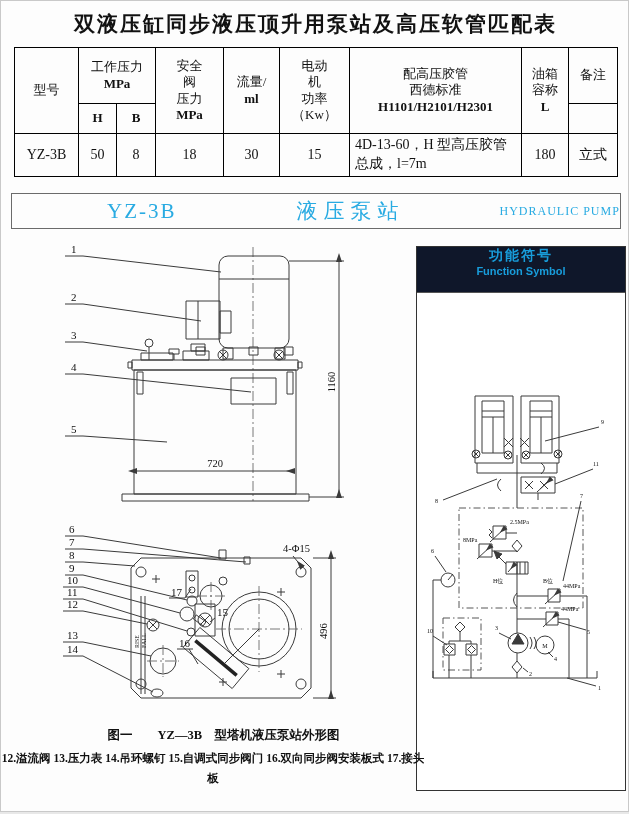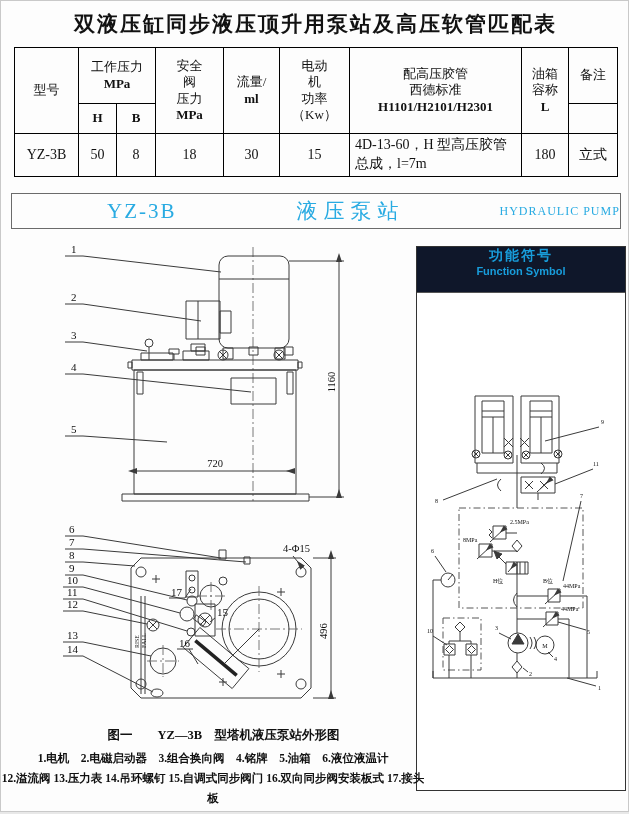--- a/index.html
+++ b/index.html
@@ -488,17 +488,16 @@
         <line class="ln" x1="179" y1="393" x2="150" y2="385"></line>
         <text class="sm" x="170" y="341" font-size="8">5</text>
         <line class="ln" x1="169" y1="337" x2="141" y2="329"></line>
       </g>
     </svg>
   </div>
 
   <div id="caption">图一　　YZ—3B　型塔机液压泵站外形图</div>
 
   <div id="legend">
-    <div>1.电机　2.电磁启动器　3.组合换向阀　4.铭牌　5.油箱　6.液位液温计</div>
     <div>12.溢流阀 13.压力表 14.吊环螺钉 15.自调式同步阀门 16.双向同步阀安装板式 17.接头板</div>
   </div>
 
 </div>
 
 </body></html>

